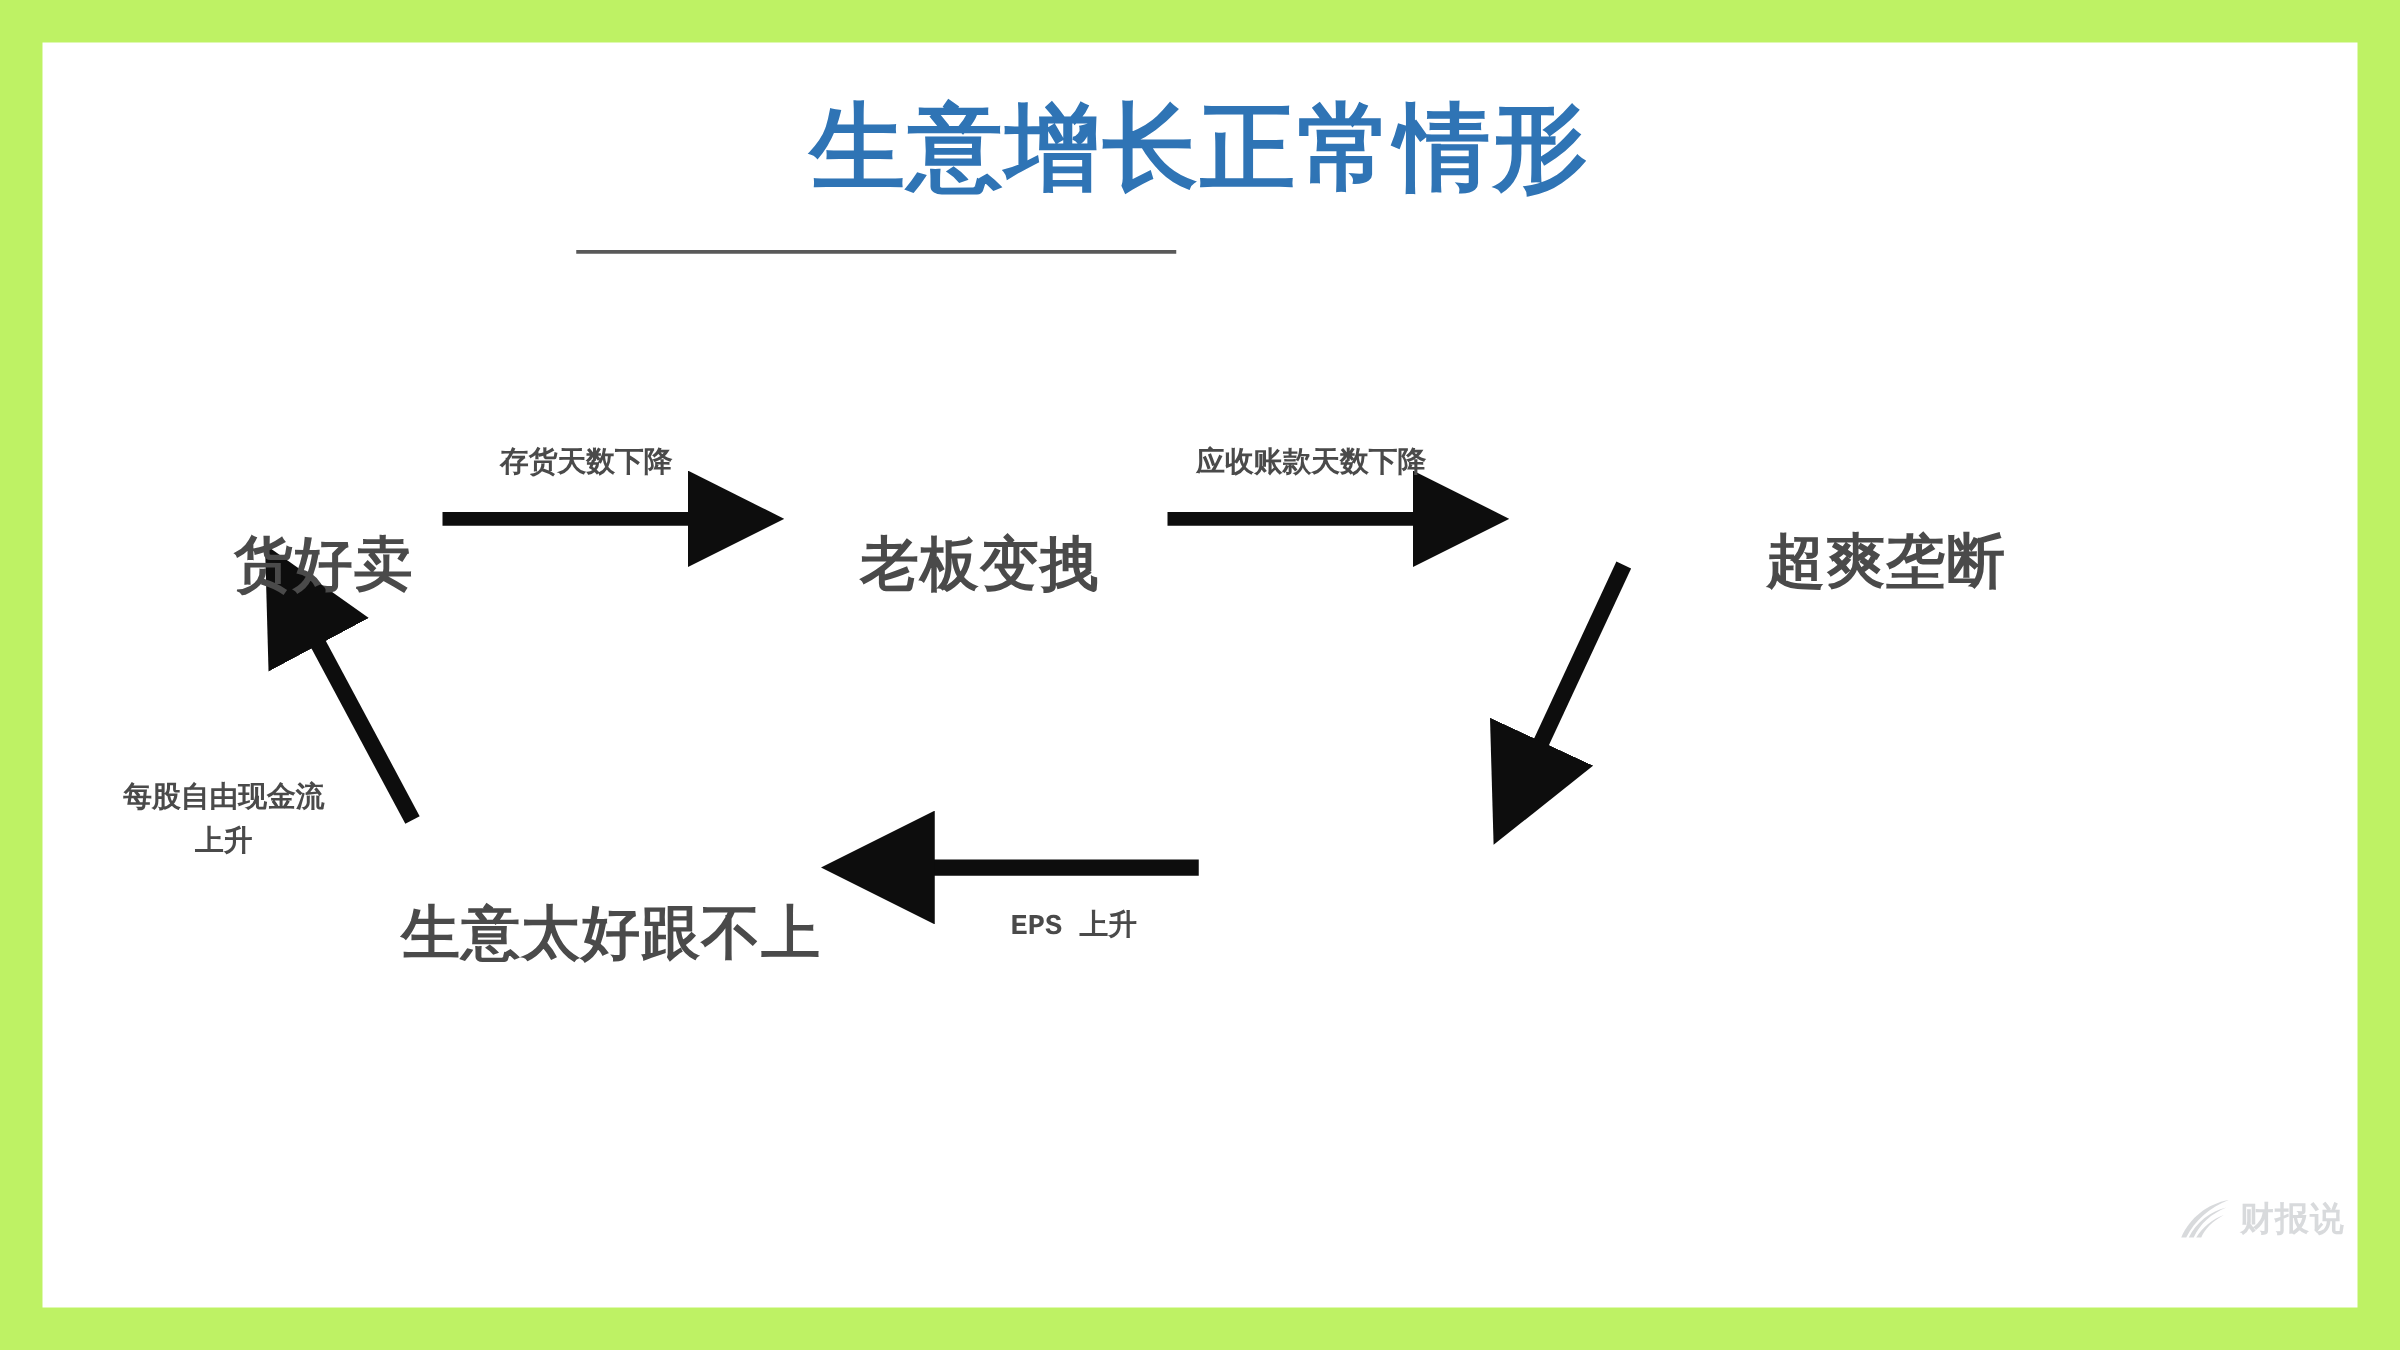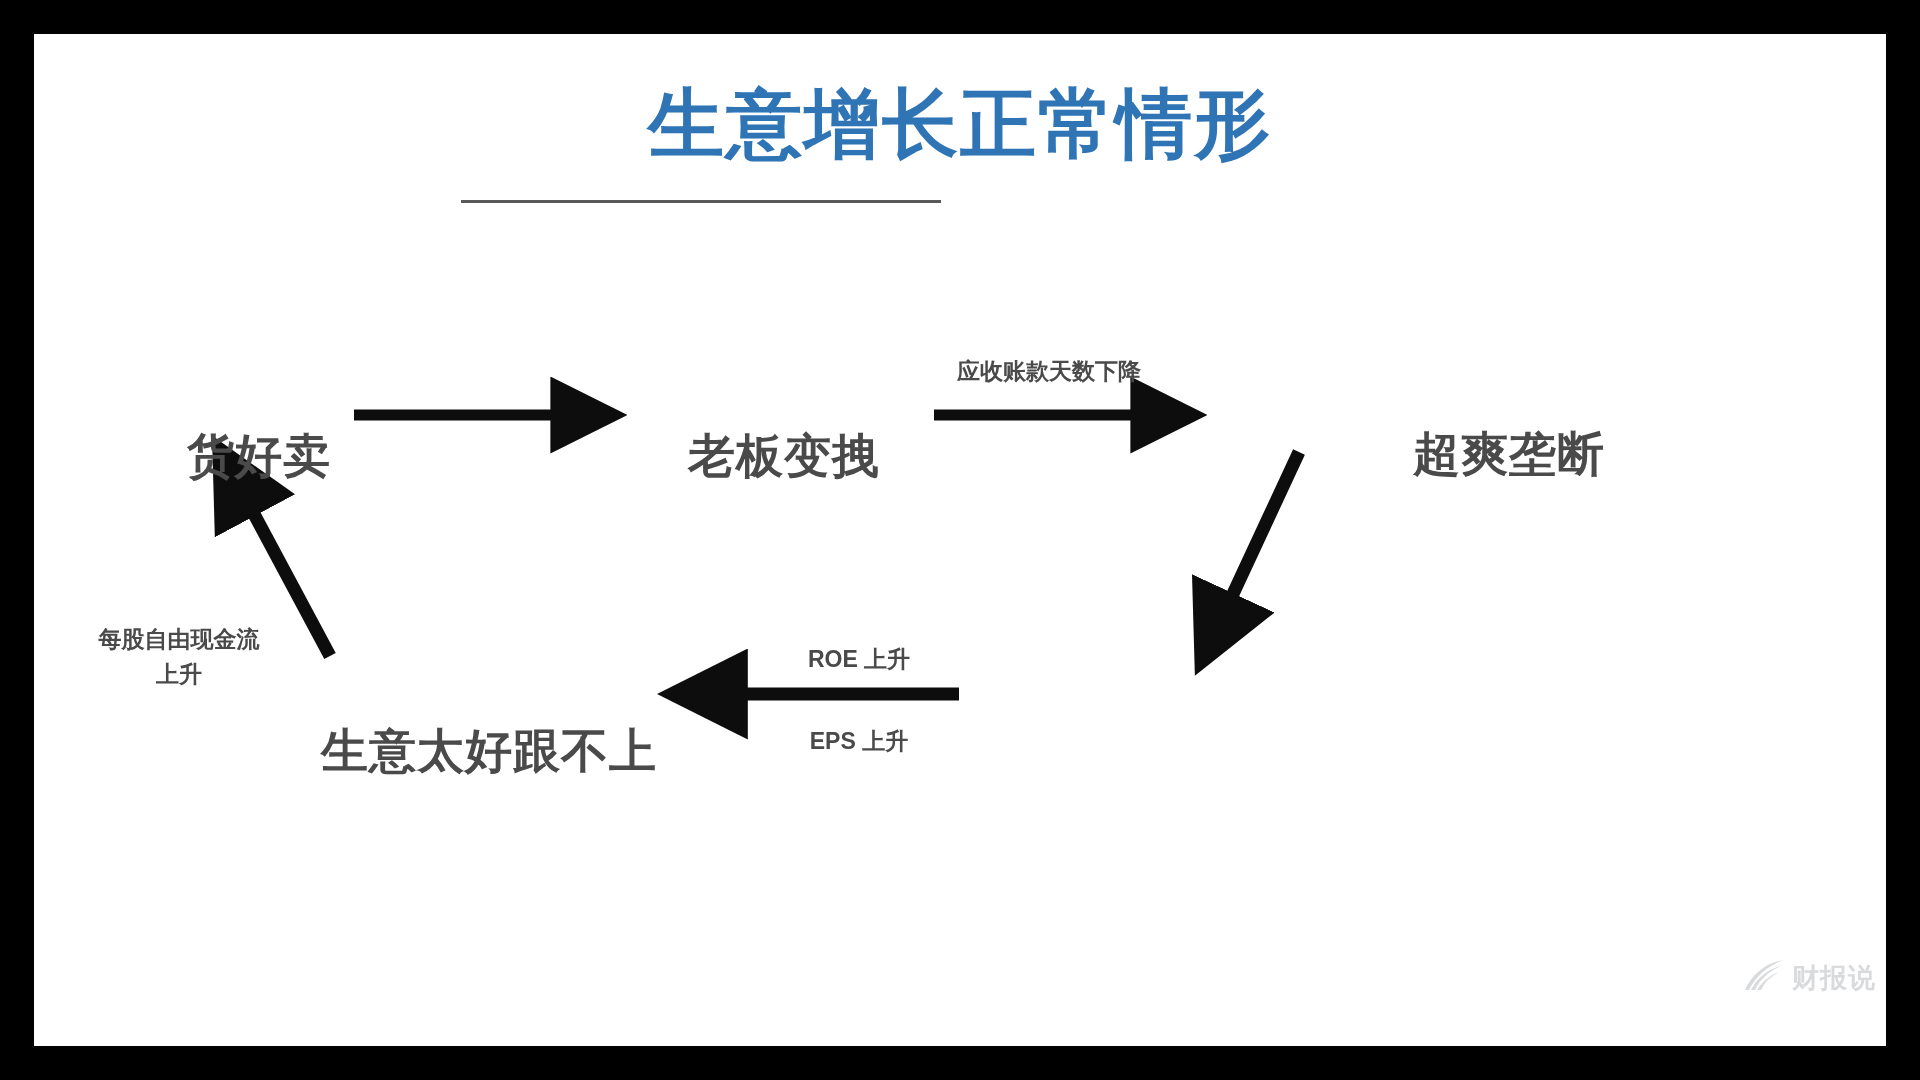--- a/index.html
+++ b/index.html
@@ -13,22 +13,23 @@
     overflow: hidden;
     font-family: "Liberation Sans", "DejaVu Sans", sans-serif;
   }
 
   
   .slide-frame {
     position: absolute;
     left: 0; top: 0;
     width: 1920px;
     height: 1080px;
-    background: #000000;
+    background: #bef264;
     box-sizing: border-box;
+    font-family: Liberation Mono, monospace;
   }
   .slide-canvas {
     position: absolute;
     left: 34px;
     top: 34px;
     width: 1852px;
     height: 1012px;
     background: #ffffff;
     overflow: hidden;
   }
@@ -158,26 +159,26 @@
 
     <div class="node node-lg" style="left:1350px; top:353px; width:250px;">
       <div>超爽垄断</div>
     </div>
 
 
     <div class="node node-lg" style="left:255px; top:650px; width:400px;">
       <div>生意太好跟不上</div>
     </div>
 
+    <div class="edge-label center" style="left:310px; top:320px; width:250px;">存货天数下降</div>
 
     <div class="edge-label center" style="left:880px; top:320px; width:270px;">应收账款天数下降</div>
 
 
 
-    <div class="edge-label center" style="left:700px; top:608px; width:250px;">ROE 上升</div>
 
     <div class="edge-label center" style="left:700px; top:690px; width:250px;">EPS 上升</div>
 
     <div class="edge-label center" style="left:30px; top:588px; width:230px;">每股自由现金流</div>
 
     <div class="edge-label center" style="left:30px; top:623px; width:230px;">上升</div>
 
     <div class="watermark">
       <svg class="watermark-mark" viewBox="0 0 44 34">
         <path d="M3 32 C10 16 24 5 41 2 C26 8 14 18 7 32 Z" fill="#b9bcc1"></path>

